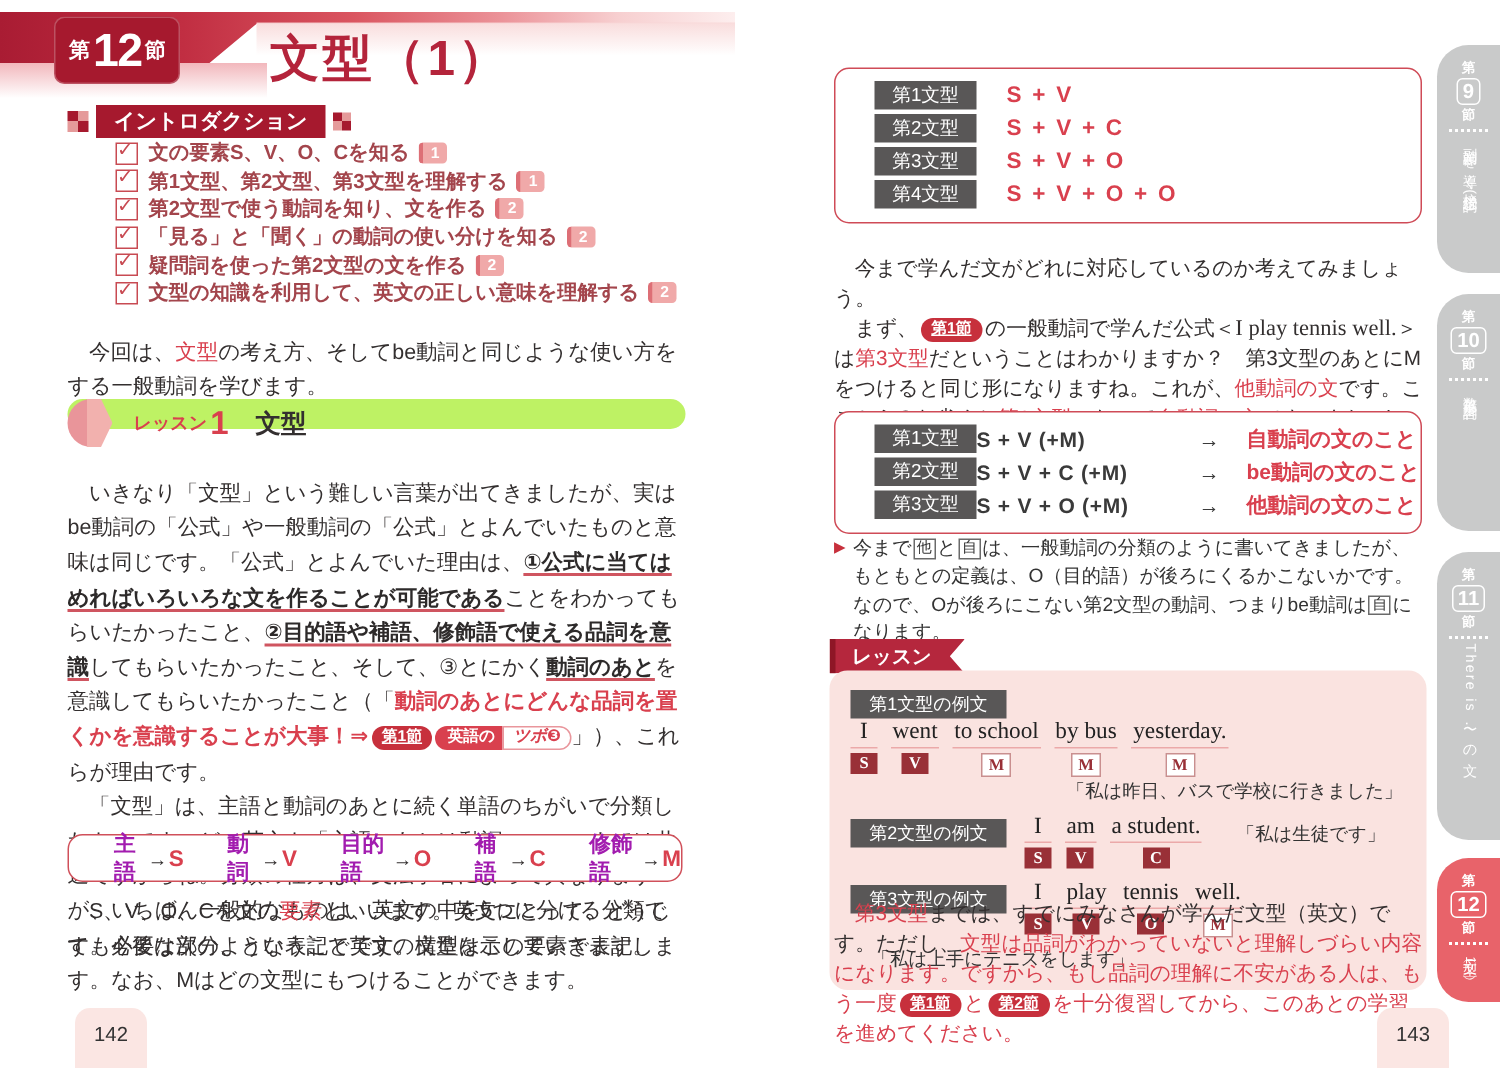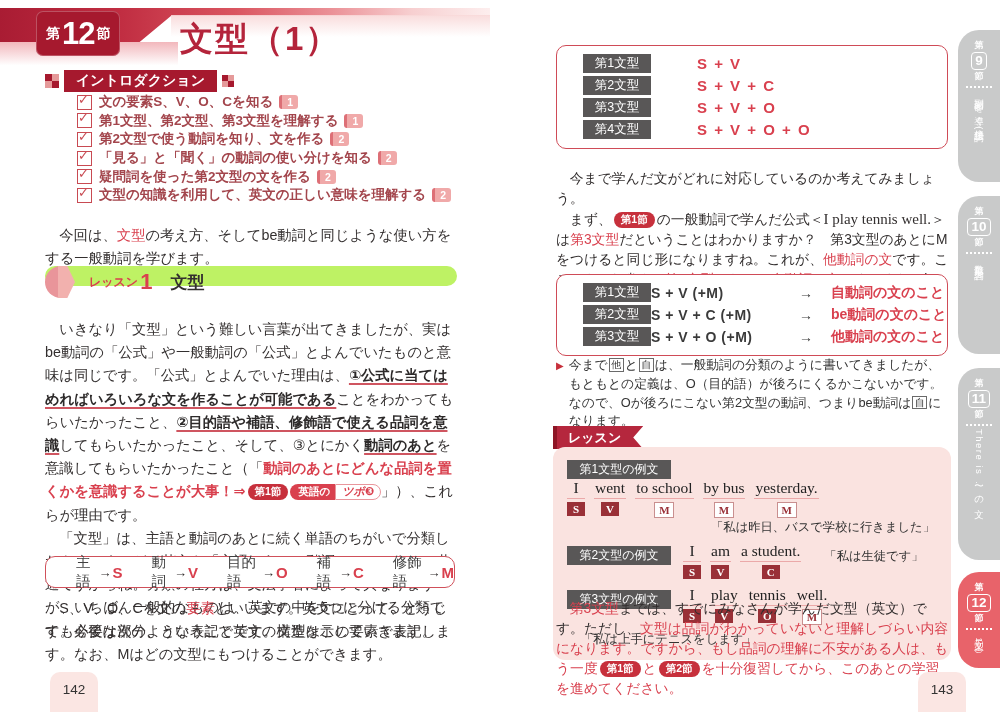--- a/index.html
+++ b/index.html
@@ -35,21 +35,21 @@
 
   
   .para p{margin:0;font-size:14.3px;line-height:23.2px;text-indent:1em;}
   .rpara p{margin:0;font-size:13.8px;line-height:20px;text-indent:1em;}
   .red{color:#d9404e;}
   .red-bold{color:#d9404e;font-weight:bold;}
   .bold-u{font-weight:bold;color:#2d2a2a;text-decoration:underline;text-decoration-color:#cf5560;
           text-underline-offset:2.5px;text-decoration-thickness:1.5px;}
   .serif{font-family:"Liberation Serif","DejaVu Serif",serif;font-size:15px;}
   .badge-sec{display:inline-block;background:#c7303c;color:#fff;border-radius:9px;font-size:10.5px;
-    font-weight:bold;padding:1px 7px;margin:0 2px;vertical-align:1px;line-height:1.3;text-indent:0;}
+    font-weight:bold;padding:1px 7px;margin:0 2px;vertical-align:1px;line-height:1.3;text-indent:0;text-decoration:underline;}
   .tsubo-left{display:inline-block;background:#d9404e;color:#fff;border-radius:8px 0 0 8px;font-size:10.5px;
     font-weight:bold;padding:1px 5px 1px 8px;vertical-align:1px;line-height:1.3;text-indent:0;}
   .tsubo-right{display:inline-block;background:#fff;border:1.5px solid #e9969c;color:#d9404e;border-radius:0 8px 8px 0;
     font-size:11px;font-weight:bold;padding:0 6px;vertical-align:1px;line-height:1.25;text-indent:0;font-style:italic;}
   .boxed{display:inline-block;border:1px solid #6a6a6a;font-size:10px;line-height:1.15;padding:0 1.5px;
     margin:0 1px;vertical-align:1px;color:#333;text-indent:0;}
 
   .lead{position:absolute;top:224px;left:45px;width:412px;}
   .lesson{position:absolute;top:266px;left:45px;width:412px;height:20px;background:#bef264;border-radius:16px;}
   .lesson-notch{position:absolute;left:0;top:0;width:20px;height:32px;background:#e9959a;border-radius:16px 0 0 16px;}
@@ -57,38 +57,38 @@
     clip-path:polygon(0 0,55% 0,100% 50%,55% 100%,0 100%);}
   .lesson-inner{position:absolute;left:44px;top:0;height:32px;display:flex;align-items:center;}
   .lesson-word{color:#d9404e;font-size:12px;font-weight:bold;}
   .lesson-num{color:#d9404e;font-size:22px;font-weight:bold;margin:0 4px 0 2px;}
   .lesson-title{font-size:17px;font-weight:bold;color:#332f2f;margin-left:14px;}
 
   .body1{position:absolute;top:318px;left:45px;width:412px;}
   .elements-box{position:absolute;top:556px;left:45px;width:410px;height:32px;border:1.5px solid #d0505a;
     border-radius:10px;display:flex;align-items:center;padding-left:30px;box-sizing:border-box;gap:29px;background:#fff;}
   .el-item{display:flex;align-items:center;}
-  .el-label{font-weight:normal;font-size:14.5px;color:#404040;}
+  .el-label{font-weight:bold;font-size:14.5px;color:#a21caf;}
   .el-arrow{font-size:13px;color:#332f2f;margin:0 1px;}
   .el-sym{color:#d9404e;font-weight:bold;font-size:15px;}
   .body3{position:absolute;top:597px;left:45px;width:412px;}
 
   .pagenum{position:absolute;bottom:0;width:48px;height:40px;background:#fbe6e3;border-radius:10px 10px 0 0;
     font-size:13.5px;color:#333;display:flex;justify-content:center;padding-top:10px;box-sizing:border-box;}
   .pagenum.left{left:50px;}
   .pagenum.right{left:918px;}
 
   
   .ptable{position:absolute;left:556px;width:392px;border:1.5px solid #cf4b57;border-radius:10px;
     background:#fff;box-sizing:border-box;padding:8px 0 6px 26px;}
   .ptable.t1{top:45px;}
   .ptable.t2{top:274px;}
   .prow{display:flex;align-items:center;margin-bottom:3px;}
   .pbadge{background:#595757;color:#fff;font-size:12.5px;padding:1px 6px;min-width:56px;text-align:center;flex:0 0 auto;}
-  .pformula{color:#d9404e;font-size:15px;font-weight:bold;letter-spacing:1.5px;margin-left:46px;}
+  .pformula{color:#d9404e;font-size:15px;font-weight:bold;letter-spacing:1.5px;margin-left:20px;}
   .pformula2{color:#3a3a3a;font-size:14px;font-weight:bold;width:148px;letter-spacing:.5px;}
   .parrow{color:#3a3a3a;font-size:14px;width:32px;}
   .pmeaning{color:#d9404e;font-size:14px;font-weight:bold;}
   .rpara1{position:absolute;top:169px;left:556px;width:394px;}
   .rpara2{position:absolute;top:599px;left:556px;width:396px;}
 
   .note{position:absolute;top:356px;left:556px;width:396px;display:flex;}
   .note-marker{color:#c7303c;font-size:10px;margin:4px 5px 0 0;flex:0 0 auto;}
   .note-text{font-size:12.8px;line-height:18.8px;color:#333;}
 

